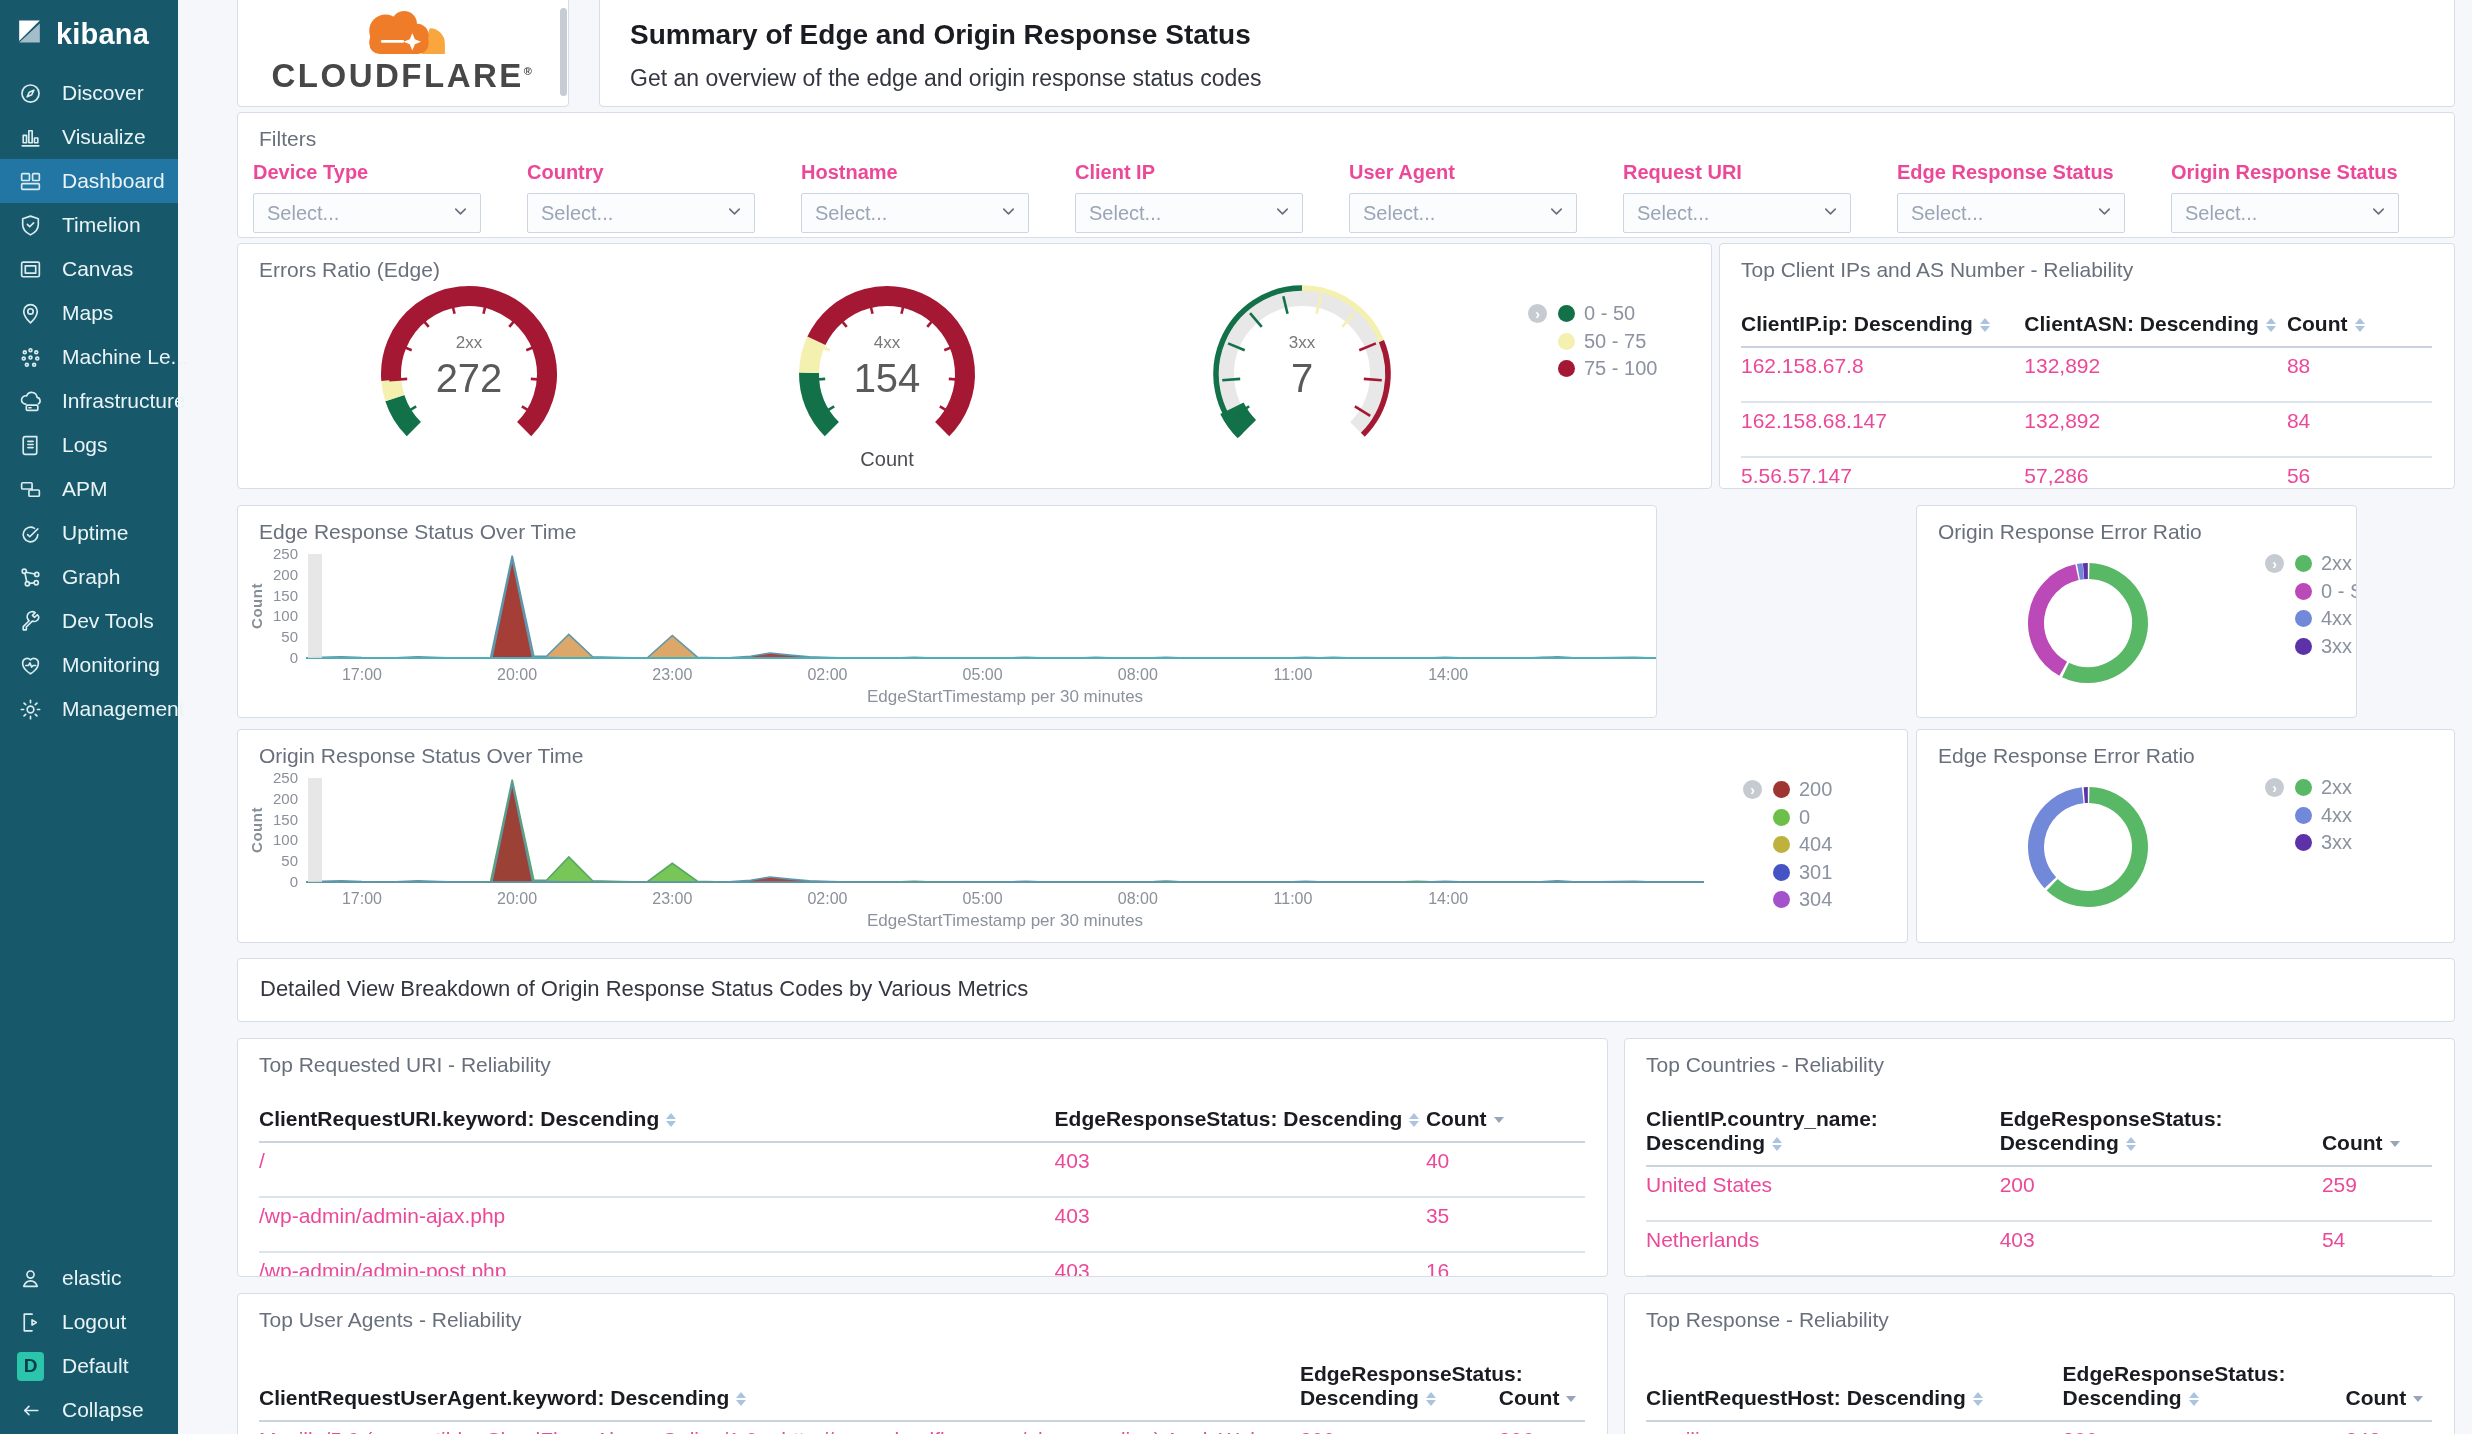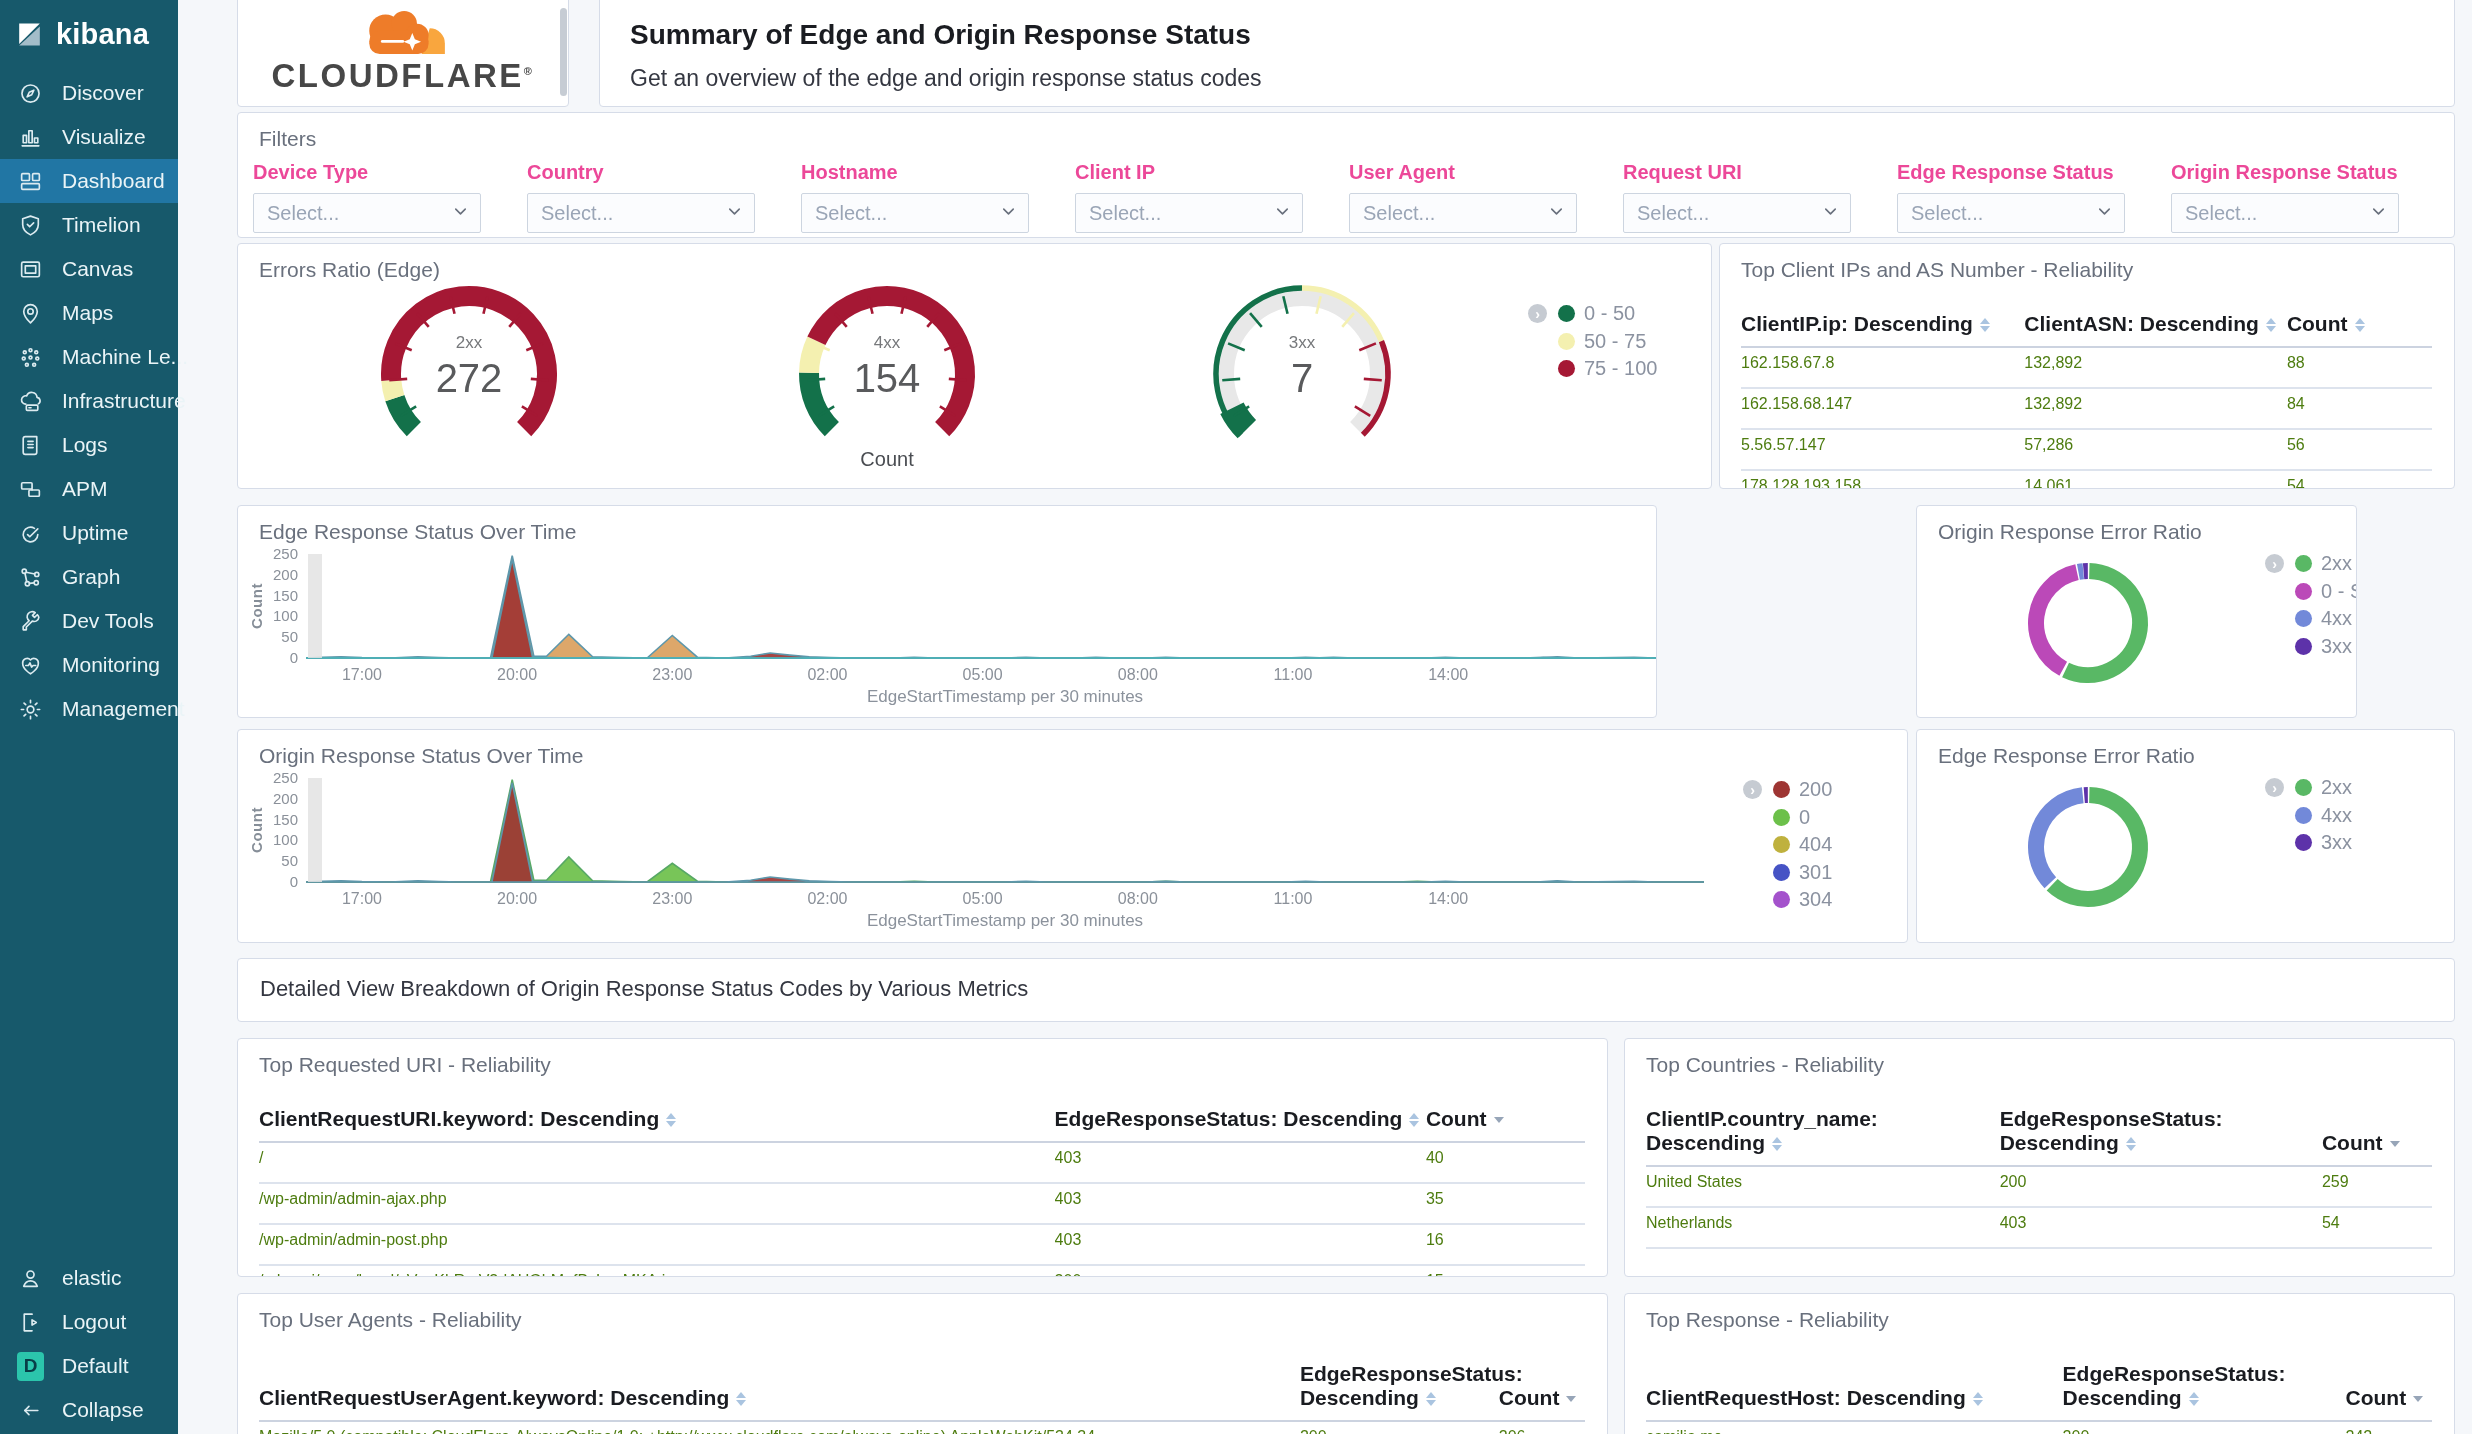--- a/index.html
+++ b/index.html
@@ -3,21 +3,21 @@
 <meta charset="utf-8">
 <style>
   * { margin:0; padding:0; box-sizing:border-box; }
   html,body { width:2472px; height:1434px; overflow:hidden; background:#f5f7fa;
     font-family:"Liberation Sans","DejaVu Sans",sans-serif; }
   .app { display:flex; width:100%; height:100%; }
 
   
   .sidebar { width:178px; min-width:178px; background:#17596b; color:#e9f3f6;
     display:flex; flex-direction:column; padding-top:12px; }
-  .sidebar-logo { display:flex; align-items:center; gap:13px; padding:6px 0 6px 16px;
+  .sidebar-logo { display:flex; align-items:flex-start; gap:13px; padding:6px 0 6px 16px;
     margin-bottom:14px; cursor:pointer; }
   .logo-text { font-size:29px; font-weight:600; color:#ffffff; letter-spacing:0.2px; }
   .nav-item { display:flex; align-items:center; gap:18px; height:44px; padding-left:17px;
     font-size:21px; color:#eaf4f7; cursor:pointer; white-space:nowrap; }
   .nav-item.selected { background:#2176a4; }
   .nav-icon { width:27px; height:27px; display:inline-flex; align-items:center; justify-content:center; color:#dcebf0; flex:none; }
   .nav-icon svg { width:25px; height:25px; }
   .sidebar-spacer { flex:1; }
   .sidebar-footer { margin-bottom:2px; }
   .badge-d { width:29px; height:29px; background:#2bc5ac; border-radius:4px; color:#083d47;
@@ -57,21 +57,21 @@
   
   #p-ips { left:1541px; top:243px; width:736px; height:246px; }
   #p-uri { left:59px; top:1038px; width:1371px; height:239px; }
   #p-countries { left:1446px; top:1038px; width:831px; height:239px; }
   #p-ua { left:59px; top:1293px; width:1371px; height:160px; }
   #p-hosts { left:1446px; top:1293px; width:831px; height:160px; }
   .table-wrap { padding:24px 22px 0 21px; }
   table { width:100%; border-collapse:collapse; table-layout:fixed; }
   th { text-align:left; font-size:21px; font-weight:700; color:#1a1c21; padding:6px 6px 10px 0;
     border-bottom:2px solid #ccd3e0; vertical-align:bottom; cursor:pointer; }
-  td { font-size:16px; color:#4d7c0f; padding:6px 6px 15px 0; border-bottom:2px solid #dde3ed;
+  td { font-size:21px; color:#ec4899; padding:6px 6px 23px 0; border-bottom:2px solid #dde3ed;
     overflow:hidden; text-overflow:ellipsis; white-space:nowrap; }
   .sort { display:inline-flex; flex-direction:column; gap:2px; margin-left:7px; vertical-align:middle; }
   .tri-up { width:0; height:0; border-left:5px solid transparent; border-right:5px solid transparent;
     border-bottom:6px solid #aac4e0; }
   .tri-dn { width:0; height:0; border-left:5px solid transparent; border-right:5px solid transparent;
     border-top:6px solid #aac4e0; }
   .tri-dn.single { border-top-color:#97a5b8; }
 
   
   #p-edgetime { left:59px; top:505px; width:1420px; height:213px; }

